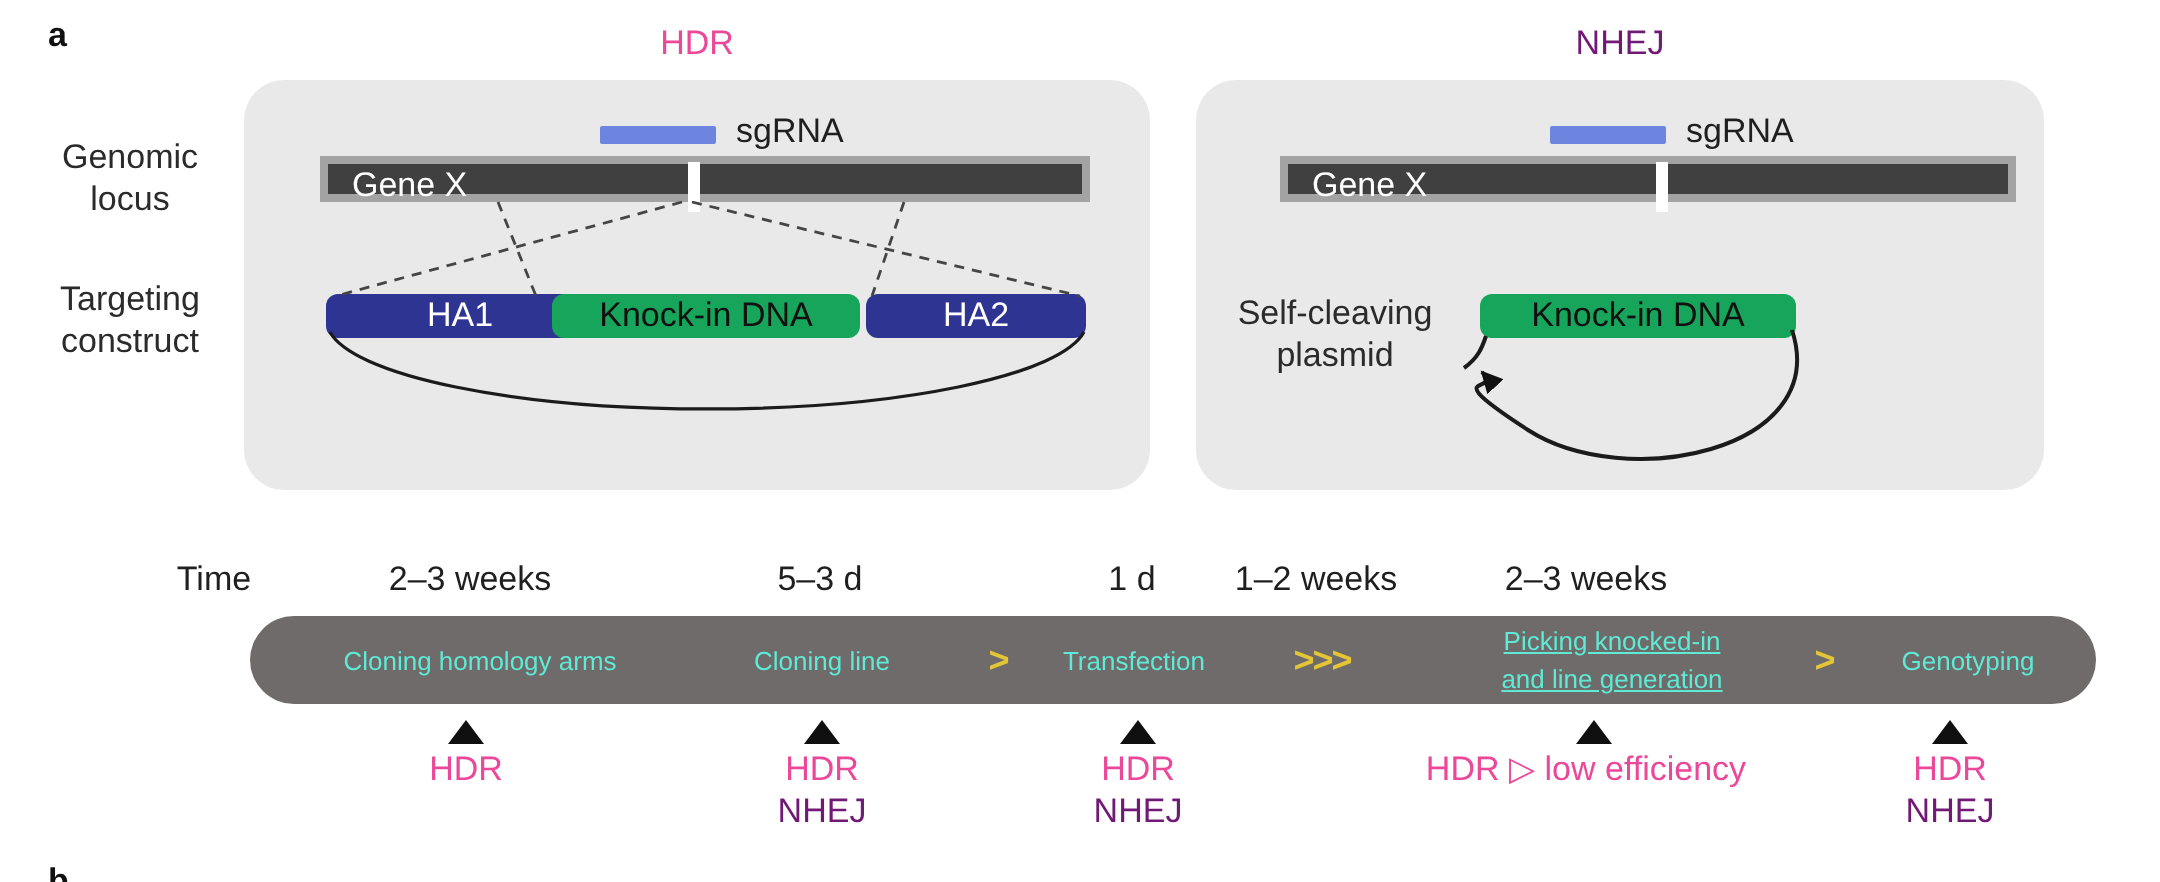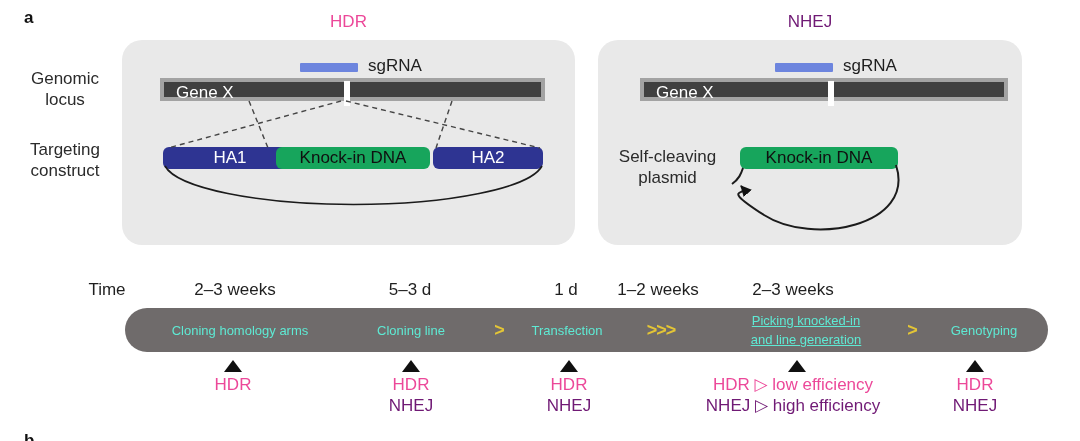--- a/index.html
+++ b/index.html
@@ -131,20 +131,19 @@
   <div class="marker-labels" style="left:291px;">
     <div class="hdr-text">HDR</div>
     <div class="nhej-text">NHEJ</div>
   </div>
   <div class="marker-labels" style="left:449px;">
     <div class="hdr-text">HDR</div>
     <div class="nhej-text">NHEJ</div>
   </div>
   <div class="marker-labels" style="left:673px;">
     <div class="hdr-text">HDR ▷ low efficiency</div>
-    <div class="nhej-text">NHEJ ▷ high efficiency</div>
   </div>
   <div class="marker-labels" style="left:855px;">
     <div class="hdr-text">HDR</div>
     <div class="nhej-text">NHEJ</div>
   </div>
 
 </div>
 
 </body></html>

